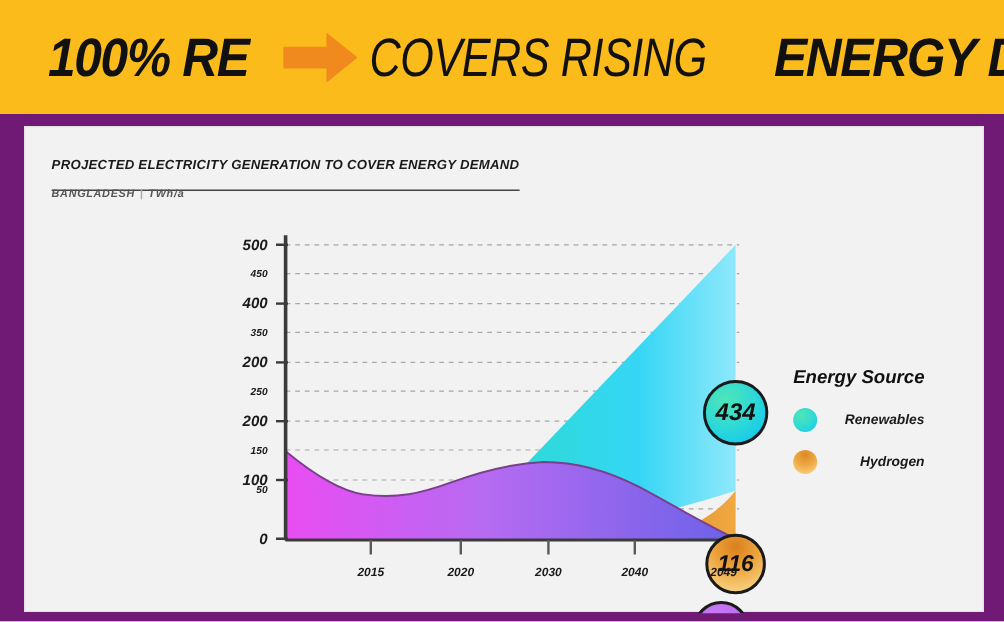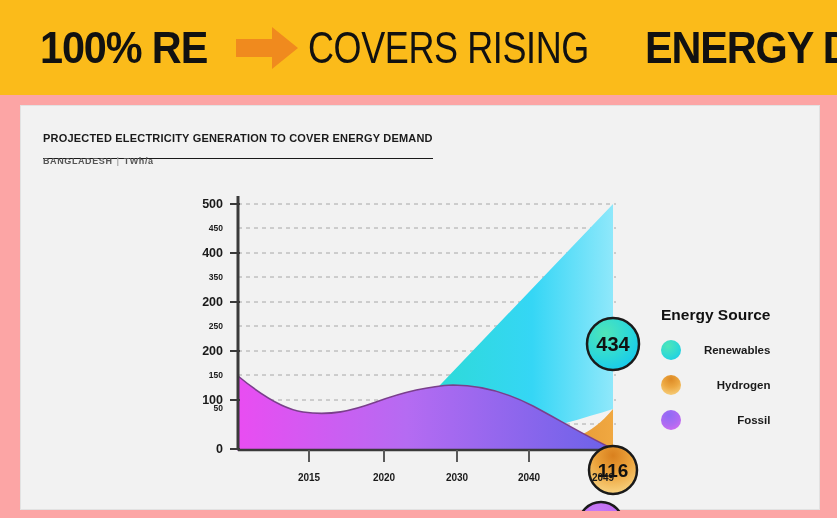--- a/index.html
+++ b/index.html
@@ -2,21 +2,21 @@
 <html><head>
 <meta charset="utf-8">
 <style>
   * { margin:0; padding:0; box-sizing:border-box; }
   html,body { width:837px; height:518px; }
   body {
     background:#ffffff;
     font-family:"Liberation Sans", sans-serif;
     overflow:hidden;
   }
-  #root { position:relative; width:837px; height:518px; background:#fca5a5; }
+  #root { position:relative; width:837px; height:518px; background:#701a75;font-style:italic; }
 
   
   .banner {
     position:absolute; left:0; top:0; width:837px; height:95px;
     background:#FBBB1A;
     display:flex; align-items:center;
   }
   .banner-inner {
     display:flex; align-items:center; gap:0;
     margin-left:40px; width:calc(100% - 60px);
@@ -235,20 +235,16 @@
       <div class="legend-row">
         <span class="legend-dot" style="background:radial-gradient(circle at 35% 30%, #4FE6B8 0%, #2ED9D6 55%, #13C8F0 100%);"></span>
         <span class="legend-label">Renewables</span>
       </div>
 
       <div class="legend-row">
         <span class="legend-dot" style="background:radial-gradient(circle at 50% 20%, #DD8A25 0%, #EDA841 45%, #F9D98C 100%);"></span>
         <span class="legend-label">Hydrogen</span>
       </div>
 
-      <div class="legend-row">
-        <span class="legend-dot" style="background:radial-gradient(circle at 40% 25%, #8F6BF5 0%, #B06BF2 55%, #E06BF0 100%);"></span>
-        <span class="legend-label">Fossil</span>
-      </div>
     </div>
 
   </div>
 </div>
 
 </body></html>

